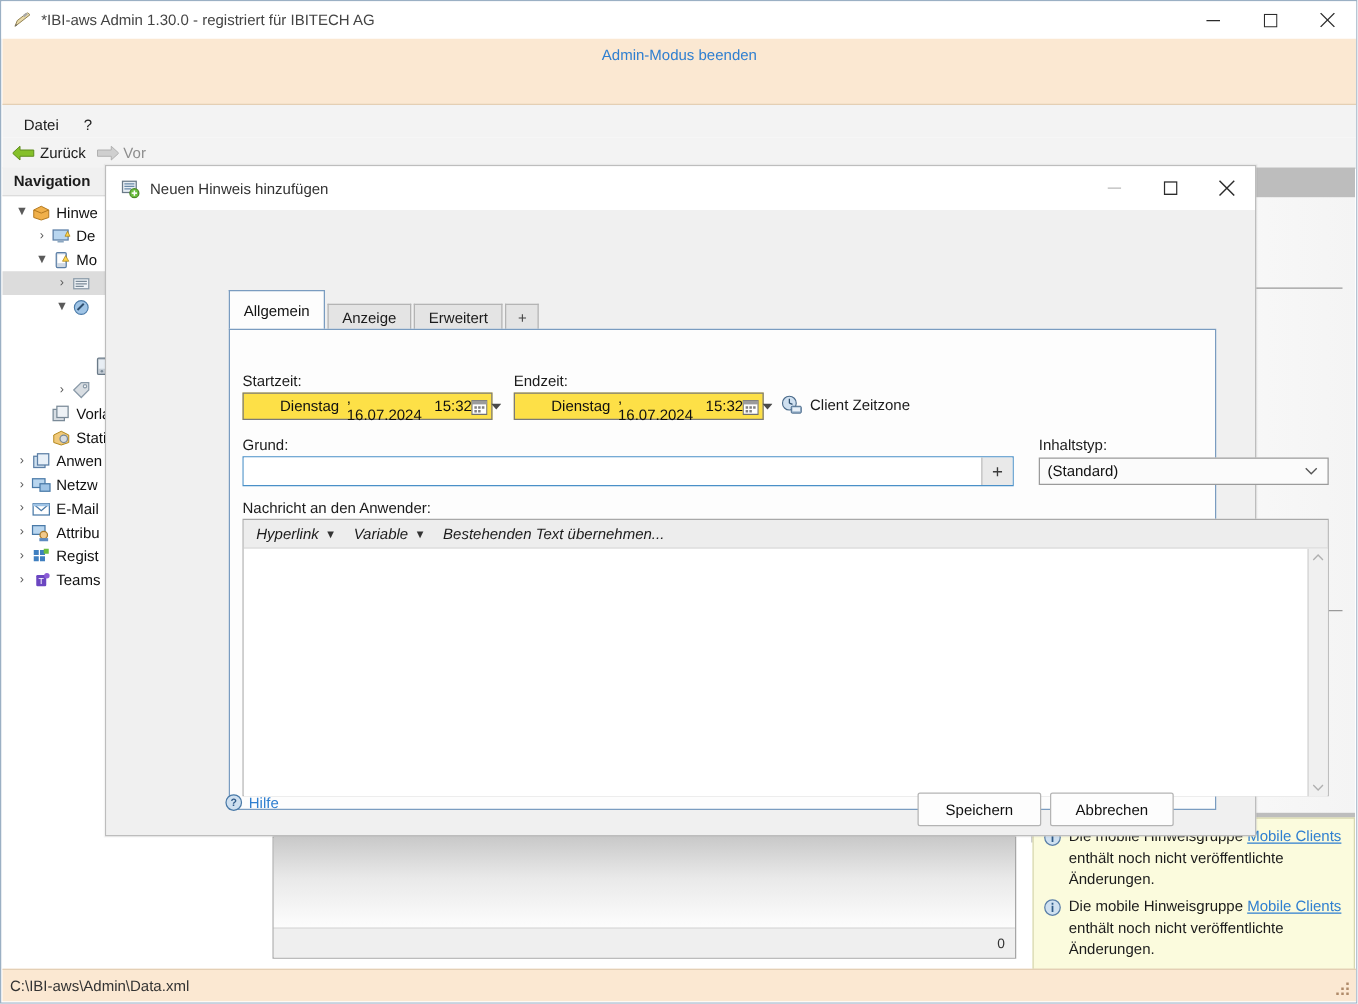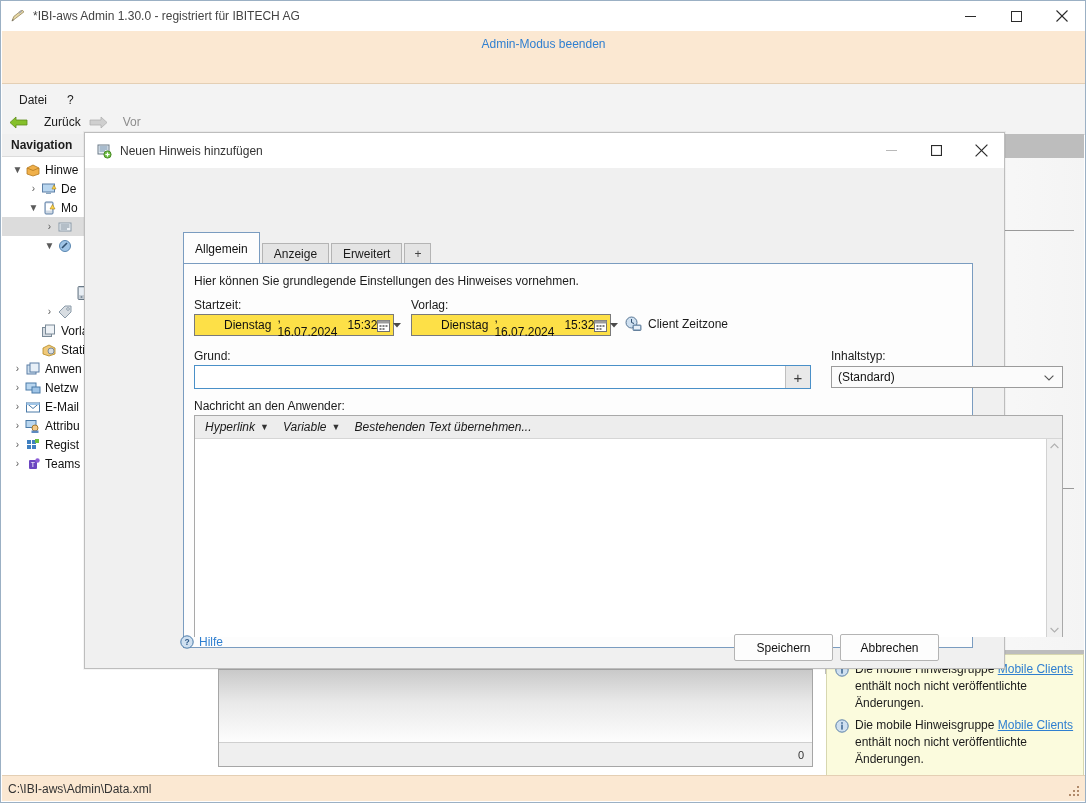--- a/index.html
+++ b/index.html
@@ -66,21 +66,21 @@
   .menuitem { padding: 3px 10px; font-size: 12px; color: #202020; }
   .menuitem:first-child { margin-left: 7px; }
 
   
   .navtoolbar {
     position: absolute; left: 1px; top: 109px; width: 1083px; height: 24px;
     background: #f3f3f3;
     display: flex; align-items: center;
     border-bottom: 1px solid #e1e1e1;
   }
-  .navbtn { display: flex; align-items: center; gap: 16px; margin-left: 8px; font-size: 12px; }
+  .navbtn { display: flex; align-items: center; gap: 4px; margin-left: 8px; font-size: 12px; }
   .navbtn.fwd { color: #8d8d8d; }
   .arrow-left, .arrow-right { width: 18px; height: 13px; }
 
   
   .sidebar {
     position: absolute; left: 1px; top: 133px; width: 204px; height: 642px;
     background: #ffffff;
     box-sizing: border-box;
   }
   .sidebar-hd {
@@ -601,21 +601,20 @@
 
       <div class="tabstrip">
         <div class="tab active">Allgemein</div>
         <div class="tab">Anzeige</div>
         <div class="tab">Erweitert</div>
         <div class="tab plus">+</div>
       </div>
 
       <div class="tabpanel">
 
-        <div class="desc">Hier können Sie grundlegende Einstellungen des Hinweises vornehmen.</div>
 
         <div class="lbl" style="left:10px; top:34px;">Startzeit:</div>
         <div class="dtfield" style="left:10px; top:50px; width:200px;">
           <span class="dt-day">Dienstag</span>
           <span class="dt-date">, 16.07.2024</span>
           <span class="dt-time">15:32</span>
           <span class="dt-spin">
             <svg class="cal-ico" viewBox="0 0 13 13">
                 <rect x="0.5" y="1.5" width="12" height="11" fill="#ffffff" stroke="#707070"></rect>
                 <rect x="0.5" y="1.5" width="12" height="3" fill="#9b9b9b"></rect>
@@ -624,21 +623,21 @@
                 <rect x="8.5" y="6" width="2" height="2" fill="#808080"></rect>
                 <rect x="2.5" y="9" width="2" height="2" fill="#808080"></rect>
                 <rect x="5.5" y="9" width="2" height="2" fill="#808080"></rect>
               </svg>
             <svg width="8" height="6" viewBox="0 0 8 6">
                 <polygon points="0,1 8,1 4,5.5" fill="#4a4a4a"></polygon>
               </svg>
           </span>
         </div>
 
-        <div class="lbl" style="left:227px; top:34px;">Vorlag:</div>
+        <div class="lbl" style="left:227px; top:34px;">Endzeit:</div>
         <div class="dtfield" style="left:227px; top:50px; width:200px;">
           <span class="dt-day">Dienstag</span>
           <span class="dt-date">, 16.07.2024</span>
           <span class="dt-time">15:32</span>
           <span class="dt-spin">
             <svg class="cal-ico" viewBox="0 0 13 13">
                 <rect x="0.5" y="1.5" width="12" height="11" fill="#ffffff" stroke="#707070"></rect>
                 <rect x="0.5" y="1.5" width="12" height="3" fill="#9b9b9b"></rect>
                 <rect x="2.5" y="6" width="2" height="2" fill="#808080"></rect>
                 <rect x="5.5" y="6" width="2" height="2" fill="#808080"></rect>

